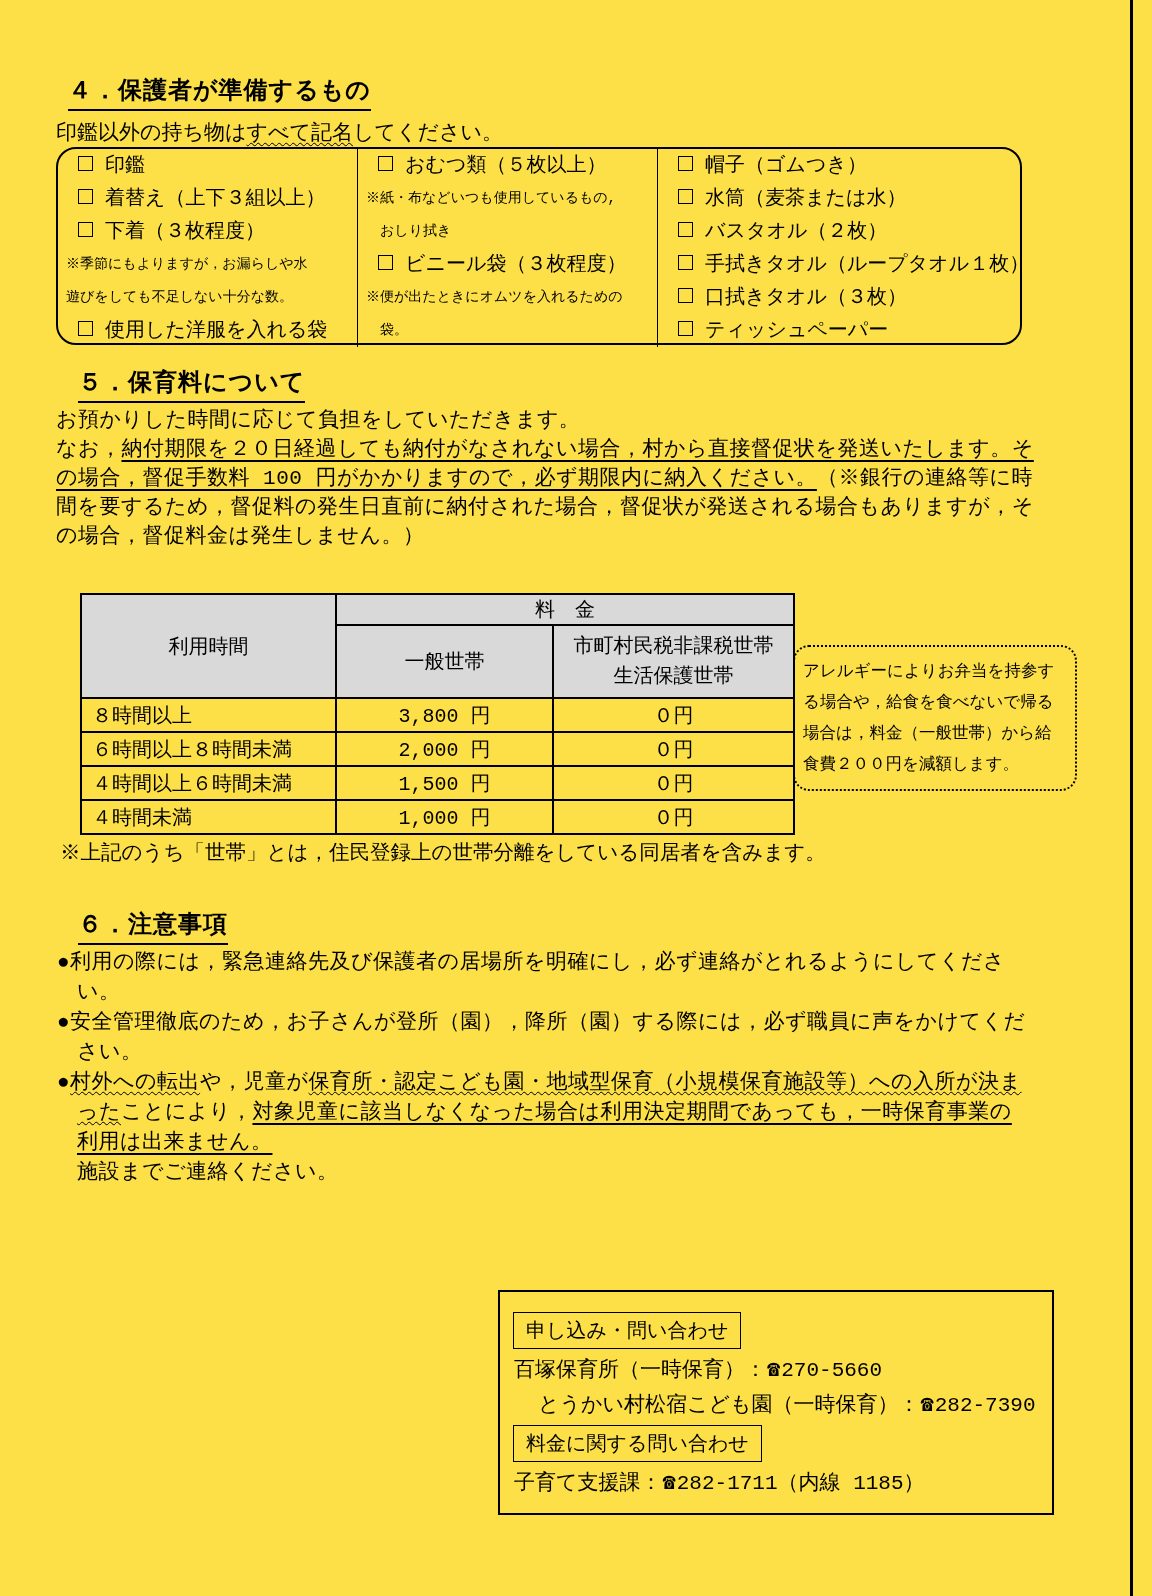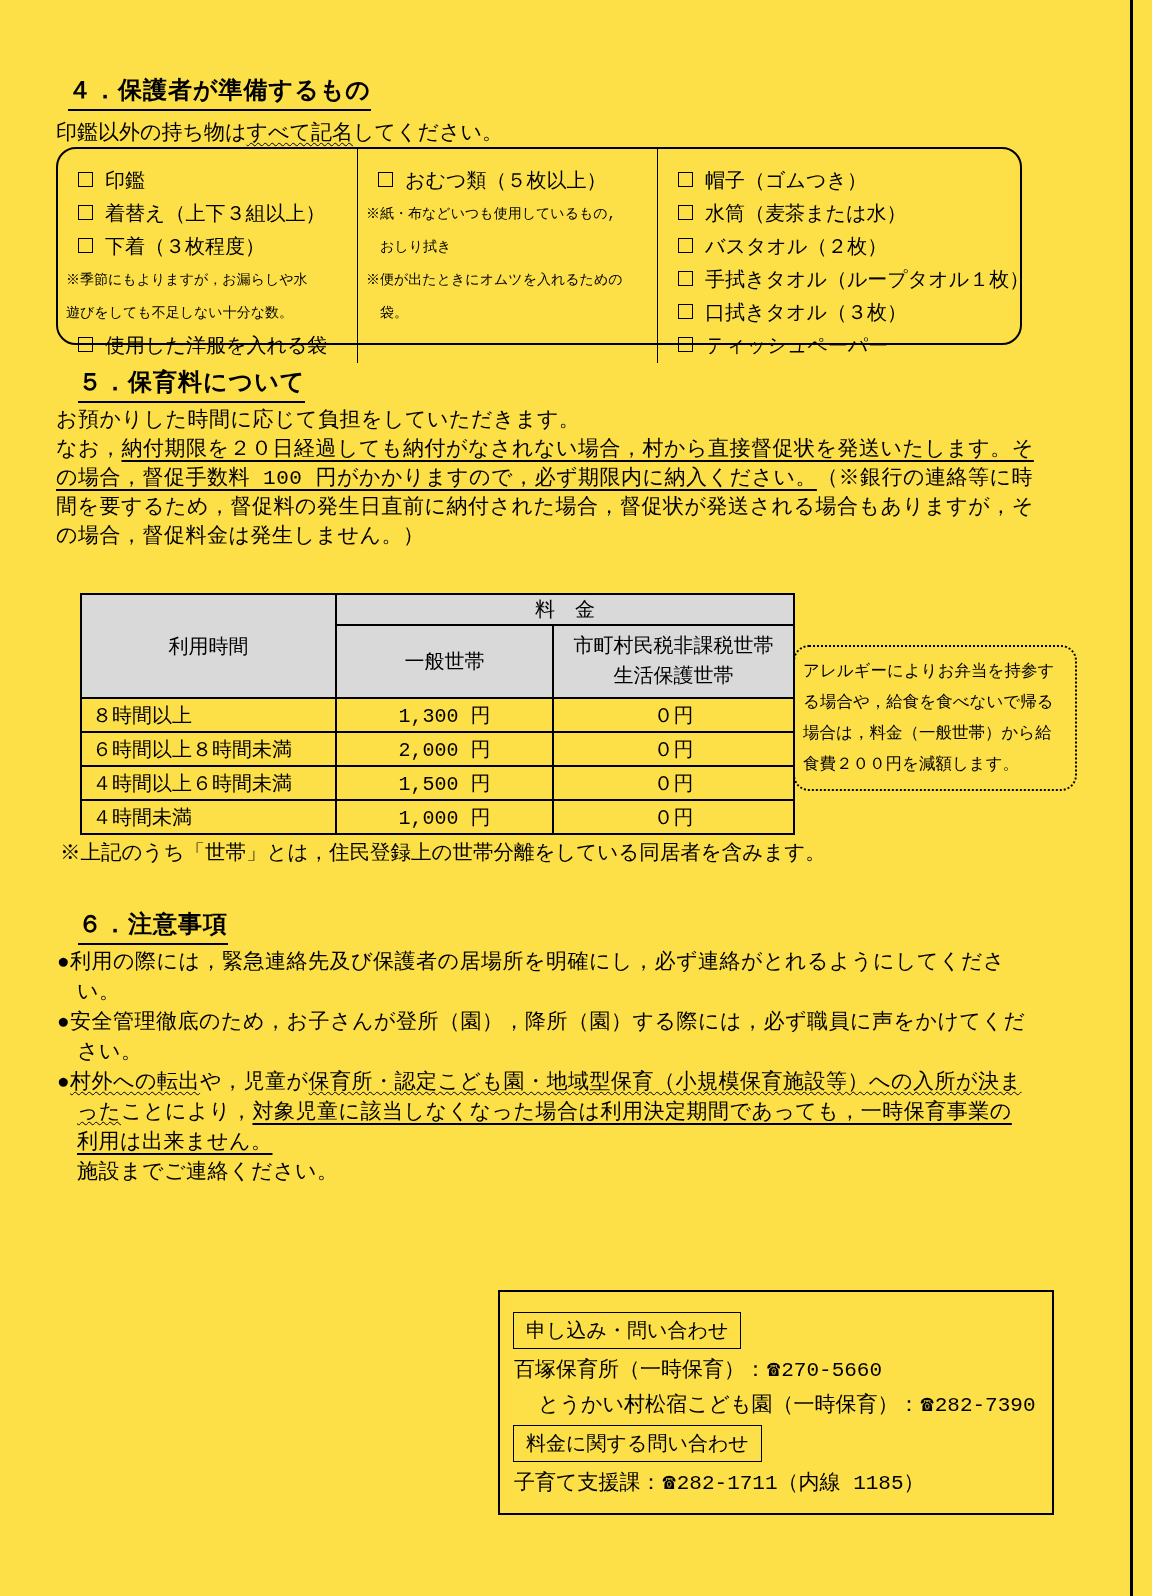--- a/index.html
+++ b/index.html
@@ -12,21 +12,21 @@
 
   .intro{position:absolute;left:56px;top:118px;font-size:21px;white-space:nowrap;}
 
   .u-line{text-decoration:underline;text-decoration-thickness:1.5px;text-underline-offset:5px;}
   .u-wavy{text-decoration:underline wavy;text-decoration-thickness:1px;text-underline-offset:3px;}
 
   
   .check-box{position:absolute;left:56px;top:147px;width:966px;height:198px;
              border:2.5px solid #000;border-radius:20px;display:grid;
              grid-template-columns:299px 300px 363px;box-sizing:border-box;}
-  .chk-col{padding-top:16px;box-sizing:border-box;}
+  .chk-col{padding-top:0;box-sizing:border-box;}
   .chk-col + .chk-col{border-left:1.5px solid #000;}
   .chk-line{height:33px;line-height:33px;font-size:20px;padding-left:20px;white-space:nowrap;}
   .chk-line.note{font-size:14px;padding-left:8px;}
   .chk-line.note.ind{padding-left:22px;}
   .cbox{display:inline-block;width:13px;height:13px;border:1.5px solid #000;margin-right:12px;}
 
   
   .para{position:absolute;left:56px;top:406px;font-size:21px;letter-spacing:0.5px;}
   .para .pline{height:29px;line-height:29px;white-space:nowrap;}
 
@@ -81,20 +81,21 @@
       <div class="chk-line"><span class="cbox"></span><span>着替え（上下３組以上）</span></div>
       <div class="chk-line"><span class="cbox"></span><span>下着（３枚程度）</span></div>
       <div class="chk-line note">※季節にもよりますが，お漏らしや水</div>
       <div class="chk-line note">遊びをしても不足しない十分な数。</div>
       <div class="chk-line"><span class="cbox"></span><span>使用した洋服を入れる袋</span></div>
     </div>
     <div class="chk-col">
       <div class="chk-line"><span class="cbox"></span><span>おむつ類（５枚以上）</span></div>
       <div class="chk-line note">※紙・布などいつも使用しているもの,</div>
       <div class="chk-line note ind">おしり拭き</div>
+      <div class="chk-line"><span class="cbox"></span><span>ビニール袋（３枚程度）</span></div>
       <div class="chk-line note">※便が出たときにオムツを入れるための</div>
       <div class="chk-line note ind">袋。</div>
     </div>
     <div class="chk-col">
       <div class="chk-line"><span class="cbox"></span><span>帽子（ゴムつき）</span></div>
       <div class="chk-line"><span class="cbox"></span><span>水筒（麦茶または水）</span></div>
       <div class="chk-line"><span class="cbox"></span><span>バスタオル（２枚）</span></div>
       <div class="chk-line"><span class="cbox"></span><span>手拭きタオル（ループタオル１枚）</span></div>
       <div class="chk-line"><span class="cbox"></span><span>口拭きタオル（３枚）</span></div>
       <div class="chk-line"><span class="cbox"></span><span>ティッシュペーパー</span></div>
@@ -121,21 +122,21 @@
     </tr>
     <tr>
       <th class="w2 h-sub">一般世帯</th>
       <th class="w3 h-sub sub2">
         <div>市町村民税非課税世帯</div>
         <div>生活保護世帯</div>
       </th>
     </tr>
     <tr>
       <td class="time">８時間以上</td>
-      <td class="money">1,300 円</td>
+      <td class="money">3,800 円</td>
       <td class="money">０円</td>
     </tr>
     <tr>
       <td class="time">６時間以上８時間未満</td>
       <td class="money">2,000 円</td>
       <td class="money">０円</td>
     </tr>
     <tr>
       <td class="time">４時間以上６時間未満</td>
       <td class="money">1,500 円</td>

